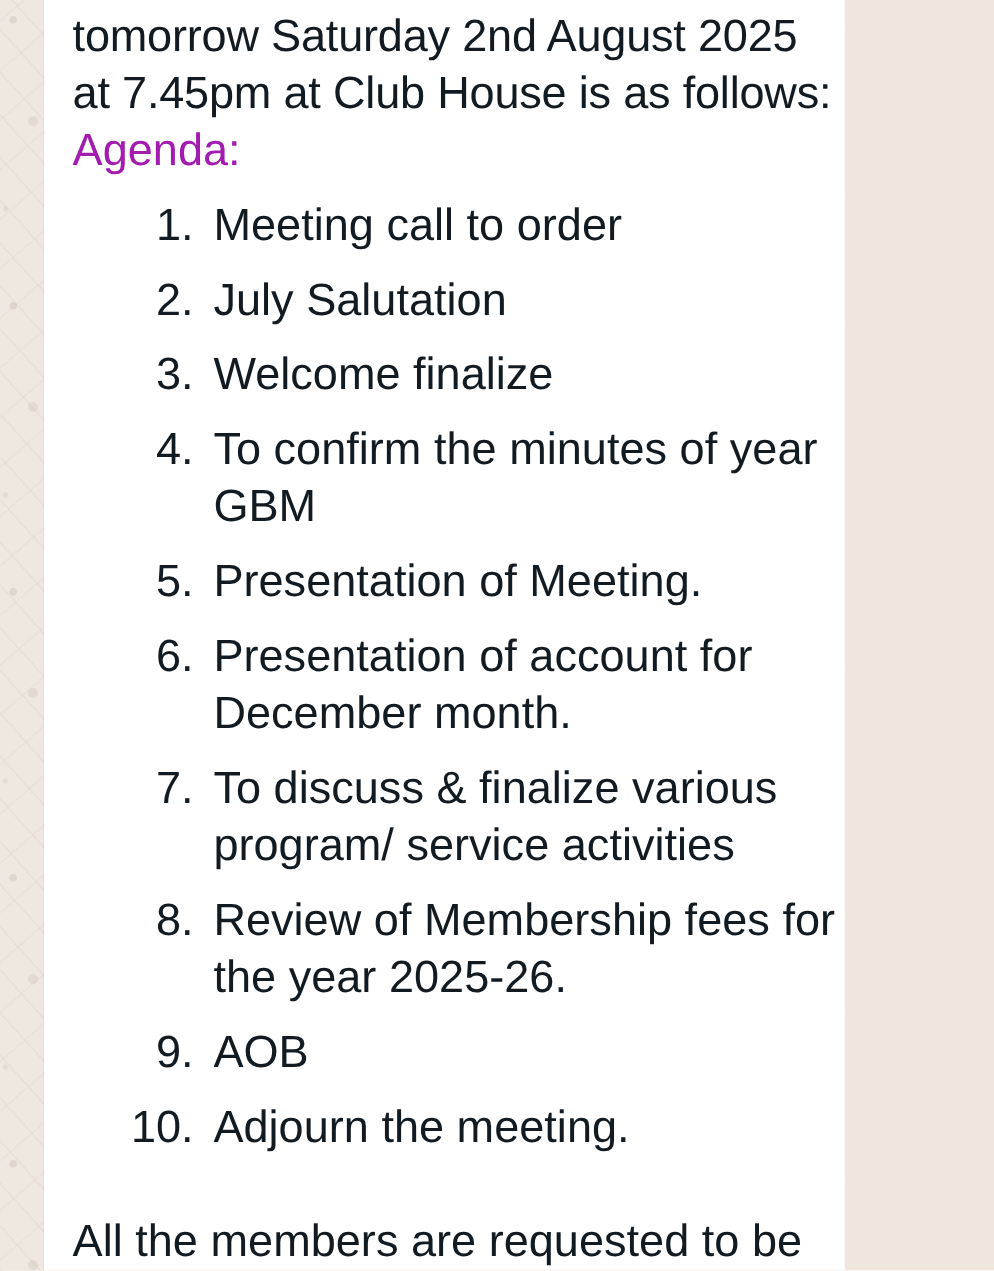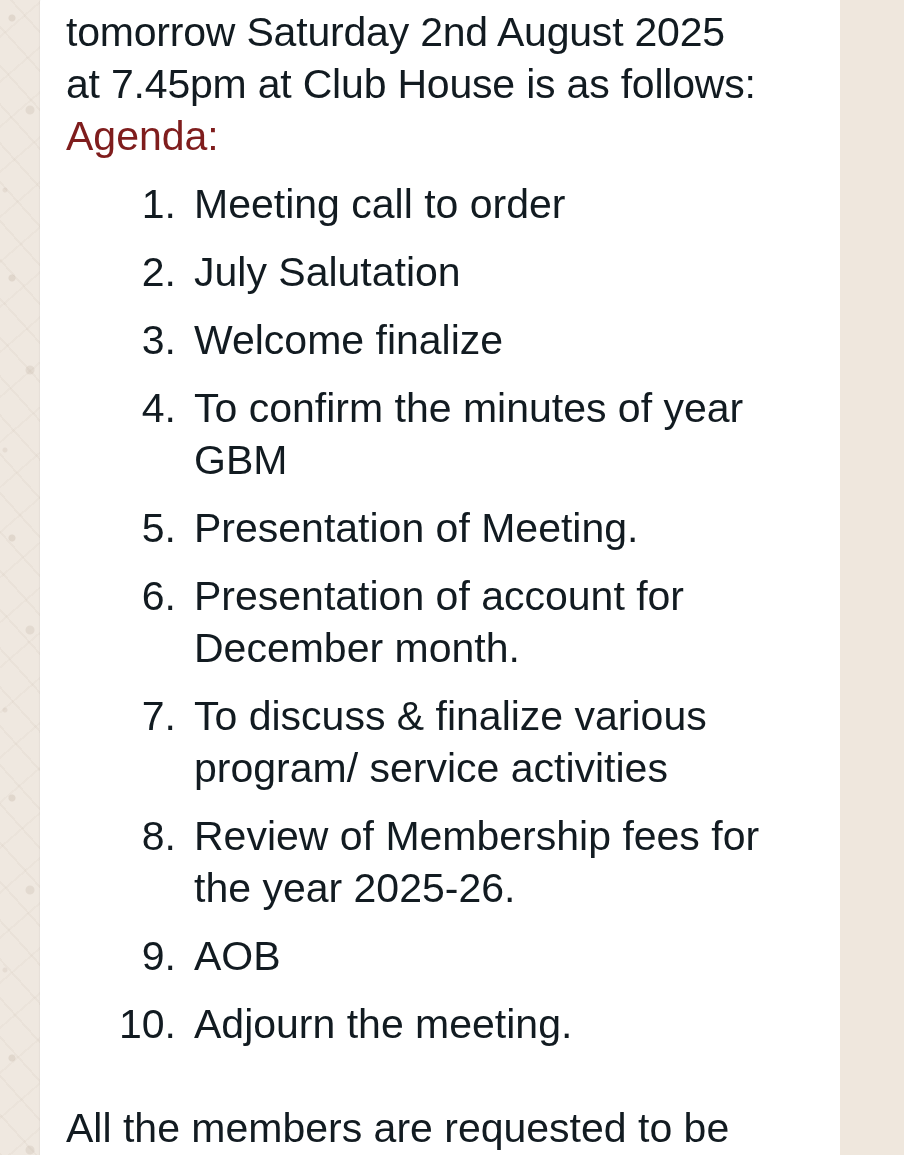--- a/index.html
+++ b/index.html
@@ -10,21 +10,21 @@
     width: 904px;
     height: 1155px;
     overflow: hidden;
     background: #efe7dd;
     font-family: "Liberation Sans", sans-serif;
   }
 
   
   .screen {
     position: relative;
-    width: 840px;
+    width: 768px;
     height: 1155px;
     background: #ece5dd;
     overflow: hidden;
   }
   .wallpaper {
     position: absolute;
     inset: 0;
     background-color: #efe8e0;
     background-image:
       radial-gradient(circle at 12px 18px, rgba(190,175,160,0.30) 0 3px, transparent 4px),
@@ -61,21 +61,21 @@
   .msg-text {
     color: #121b21;
     font-size: 41px;
     line-height: 52px;
     letter-spacing: -0.2px;
     white-space: pre-wrap;
     word-wrap: break-word;
   }
 
   .agenda-label {
-    color: #7f1d1d;
+    color: #a21caf;
     font-size: 41px;
     line-height: 52px;
   }
 
   ol.agenda {
     margin: 0;
     padding: 0;
     list-style: none;
     counter-reset: agenda;
   }

